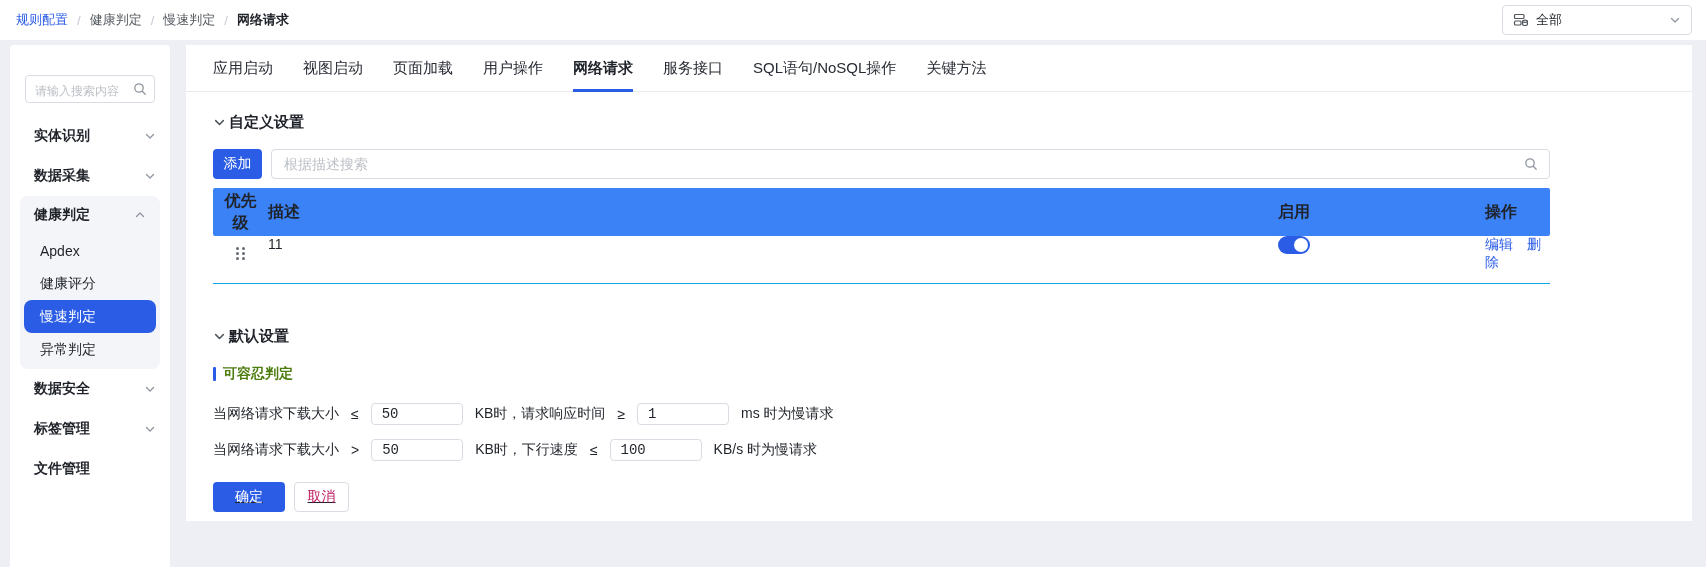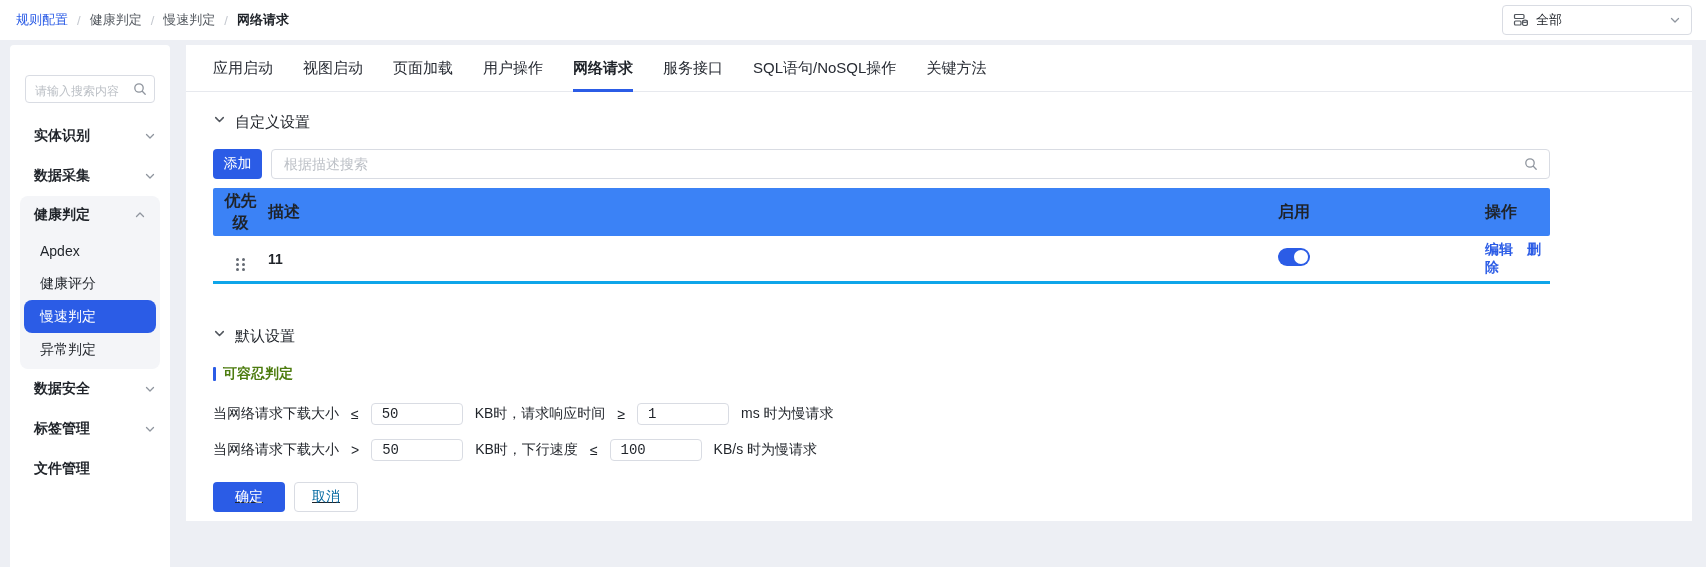--- a/index.html
+++ b/index.html
@@ -69,22 +69,22 @@
     padding:0 27px; border-bottom:1px solid #e7e9ee; font-size:15px;
   }
   .tab { display:flex; align-items:center; position:relative; color:#272b33; cursor:pointer; white-space:nowrap; }
   .tab.active { font-weight:700; color:#1f2329; }
   .tab.active::after {
     content:""; position:absolute; left:0; right:0; bottom:-1px;
     height:3px; background:#2b5ce6;
   }
   .content { padding-left:27px; width:1364px; }
   .section-header {
-    margin-top:21px; display:flex; align-items:flex-start; gap:9px;
-    font-size:15px; font-weight:400; color:#1f2329;
+    margin-top:21px; display:flex; align-items:center; gap:3px;
+    font-size:15px; font-weight:700; color:#1f2329;
   }
   .section-header .chev { display:flex; cursor:pointer; }
   .section-header.second { margin-top:43px; }
   .toolbar { margin-top:17px; display:flex; gap:9px; height:30px; width:1337px; }
   .btn {
     height:30px; border-radius:4px; font-size:14px; cursor:pointer;
     font-family:inherit; border:none;
   }
   .btn.primary { width:49px; background:#2b5ce6; color:#fff; }
   .search-box { flex:1; position:relative; }
@@ -95,22 +95,22 @@
   }
   .search-box input::placeholder { color:#bdc1c7; }
   .search-box .sicon { position:absolute; right:12px; top:8px; display:flex; cursor:pointer; }
   
   .table { margin-top:9px; width:1337px; }
   .thead {
     height:48px; background:#3b82f6; display:flex; align-items:center;
     font-weight:700; font-size:16px; color:#1f2329; border-radius:2px;
   }
   .trow {
-    height:48px; display:flex; align-items:center;
-    border-bottom:3px solid #0ea5e9; font-size:14px;font-weight:bold;
+    height:48px; display:flex; 
+    border-bottom:1px solid #0ea5e9; font-size:14px;
   }
   .c1 { width:55px; text-align:center; line-height:1.35; padding:0 9px; }
   .c2 { flex:1; }
   .c3 { width:207px; }
   .c4 { width:65px; }
   .drag {
     display:inline-grid; grid-template-columns:repeat(2,5px); grid-gap:2px 1px;
     cursor:grab; justify-items:center;
   }
   .drag i { width:3px; height:3px; background:#646a73; border-radius:50%; }
@@ -134,21 +134,21 @@
   .rule-row + .rule-row { margin-top:14px; }
   .rule-row .op { color:#1f2329; }
   .rule-row input {
     width:92px; height:22px; border:1px solid #d9dce3; border-radius:4px;
     padding:4px 10px; font-size:14px; color:#1f2329; outline:none;
     font-family:Liberation Mono, monospace;
   }
   .footer-btns { margin-top:21px; display:flex; gap:9px;text-decoration:underline; }
   .btn.confirm { width:72px; background:#2b5ce6; color:#fff; }
   .btn.plain {
-    width:64px; background:#fff; color:#0369a1;
+    width:55px; background:#fff; color:#be185d;
     border:1px solid #d9dce3;
   }
 </style>
 </head>
 <body>
 
 <header class="topbar">
   <nav class="breadcrumb">
     <span class="link">规则配置</span>
     <span class="sep">/</span>

